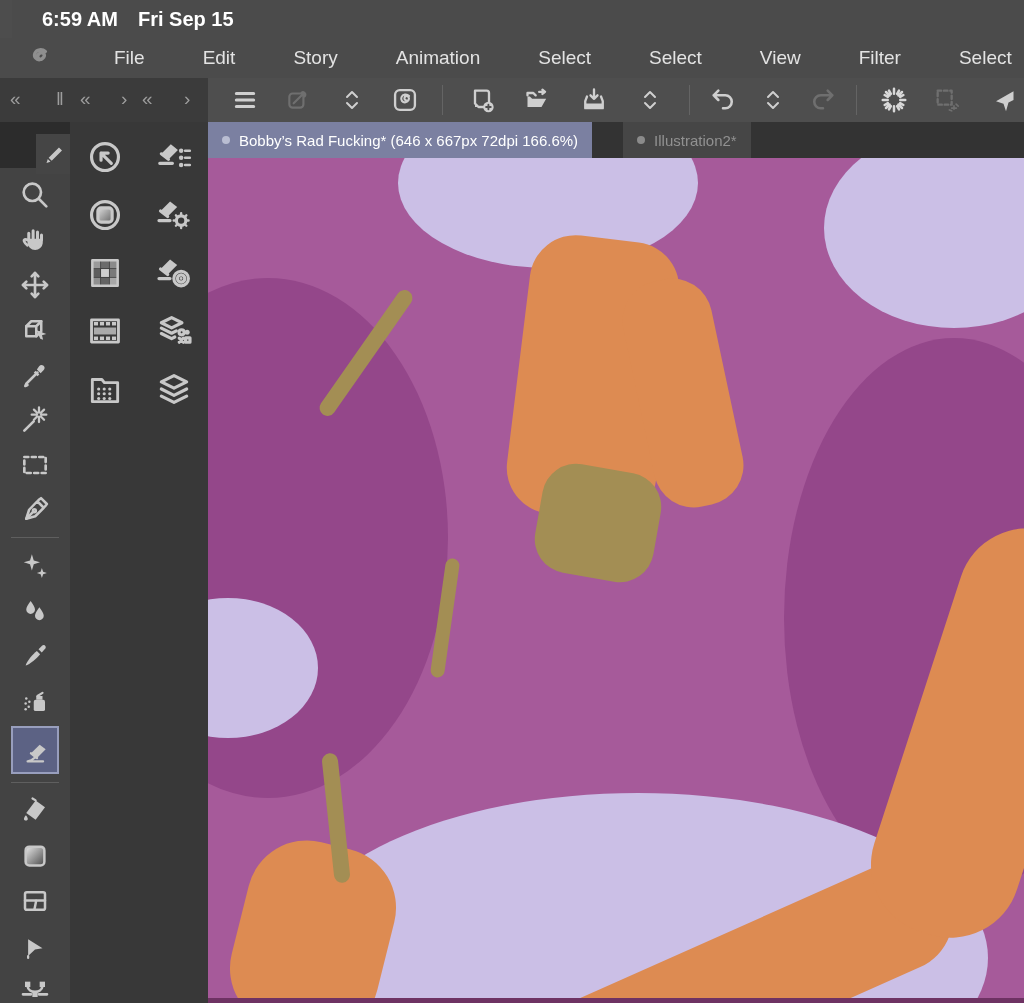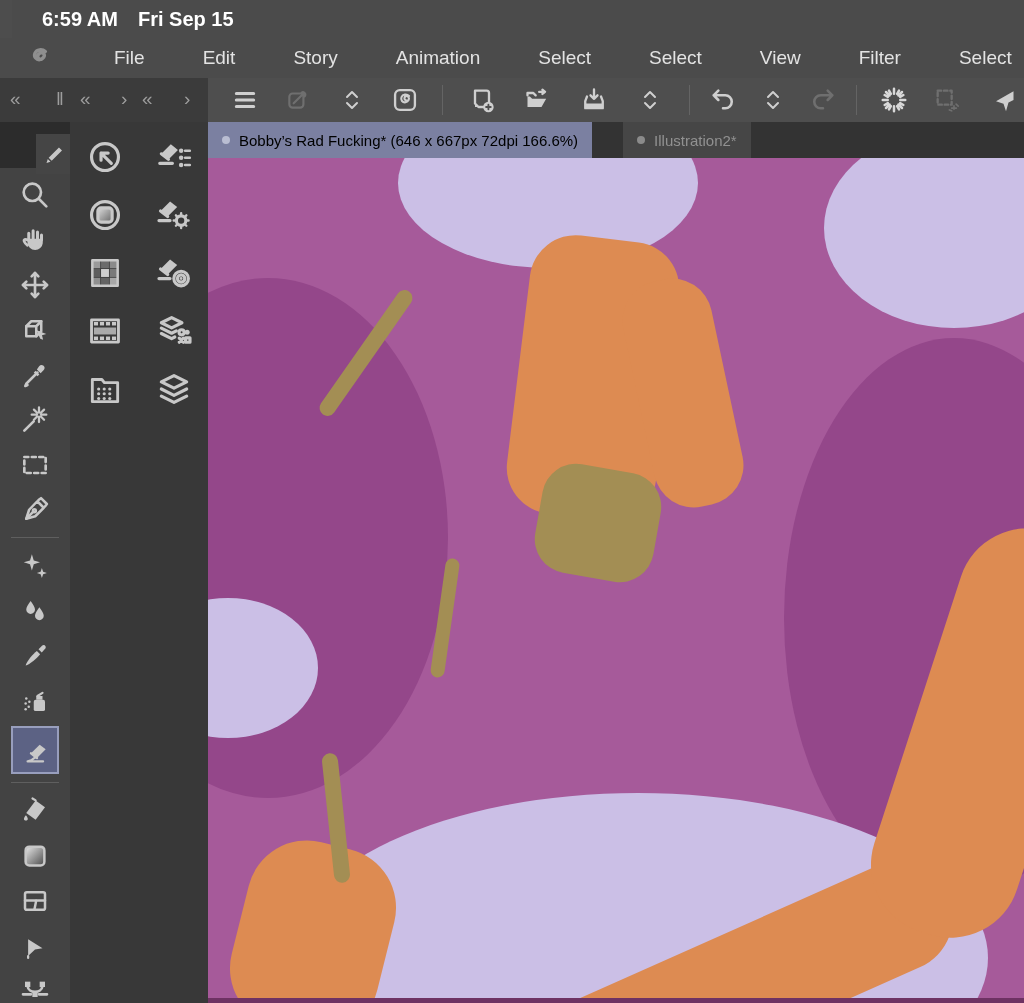--- a/index.html
+++ b/index.html
@@ -25,21 +25,21 @@
   .tb-divider{width:1px;height:30px;background:#646464;}
   .tb-btn{width:34px;height:34px;display:flex;align-items:center;justify-content:center;}
   .tb-btn svg{stroke:#cfcfcf;fill:none;stroke-width:2;stroke-linecap:round;stroke-linejoin:round;}
   .tb-btn.disabled svg{stroke:#6f6f6f;}
   .tb-btn.disabled svg .fl{fill:#6f6f6f;}
   .tb-btn svg .fl{fill:#cfcfcf;stroke:none;}
 
   
   .tab-bar{left:208px;top:122px;right:0;width:816px;height:36px;background:#333;display:flex;align-items:stretch;}
   .tab{display:flex;align-items:center;gap:9px;padding:0 14px;font-size:15px;white-space:nowrap;}
-  .tab.active{background:#7b80a1;color:#000000;}
+  .tab.active{background:#7b80a1;color:#ffffff;}
   .tab.inactive{background:#464646;color:#919191;margin-left:3px;text-align:right;}
   .tab-dot{width:8px;height:8px;border-radius:50%;}
   .tab.active .tab-dot{background:#b9bdd2;}
   .tab.inactive .tab-dot{background:#8b8b8b;}
 
   
   .tool-col{left:0;top:122px;width:70px;height:881px;background:#434343;}
   .tc-header{position:relative;width:70px;height:46px;background:#2c2c2c;}
   .tc-menu{position:absolute;right:8px;top:5px;width:26px;height:18px;}
   .tc-pen{position:absolute;right:0;top:12px;width:34px;height:40px;background:#454545;

